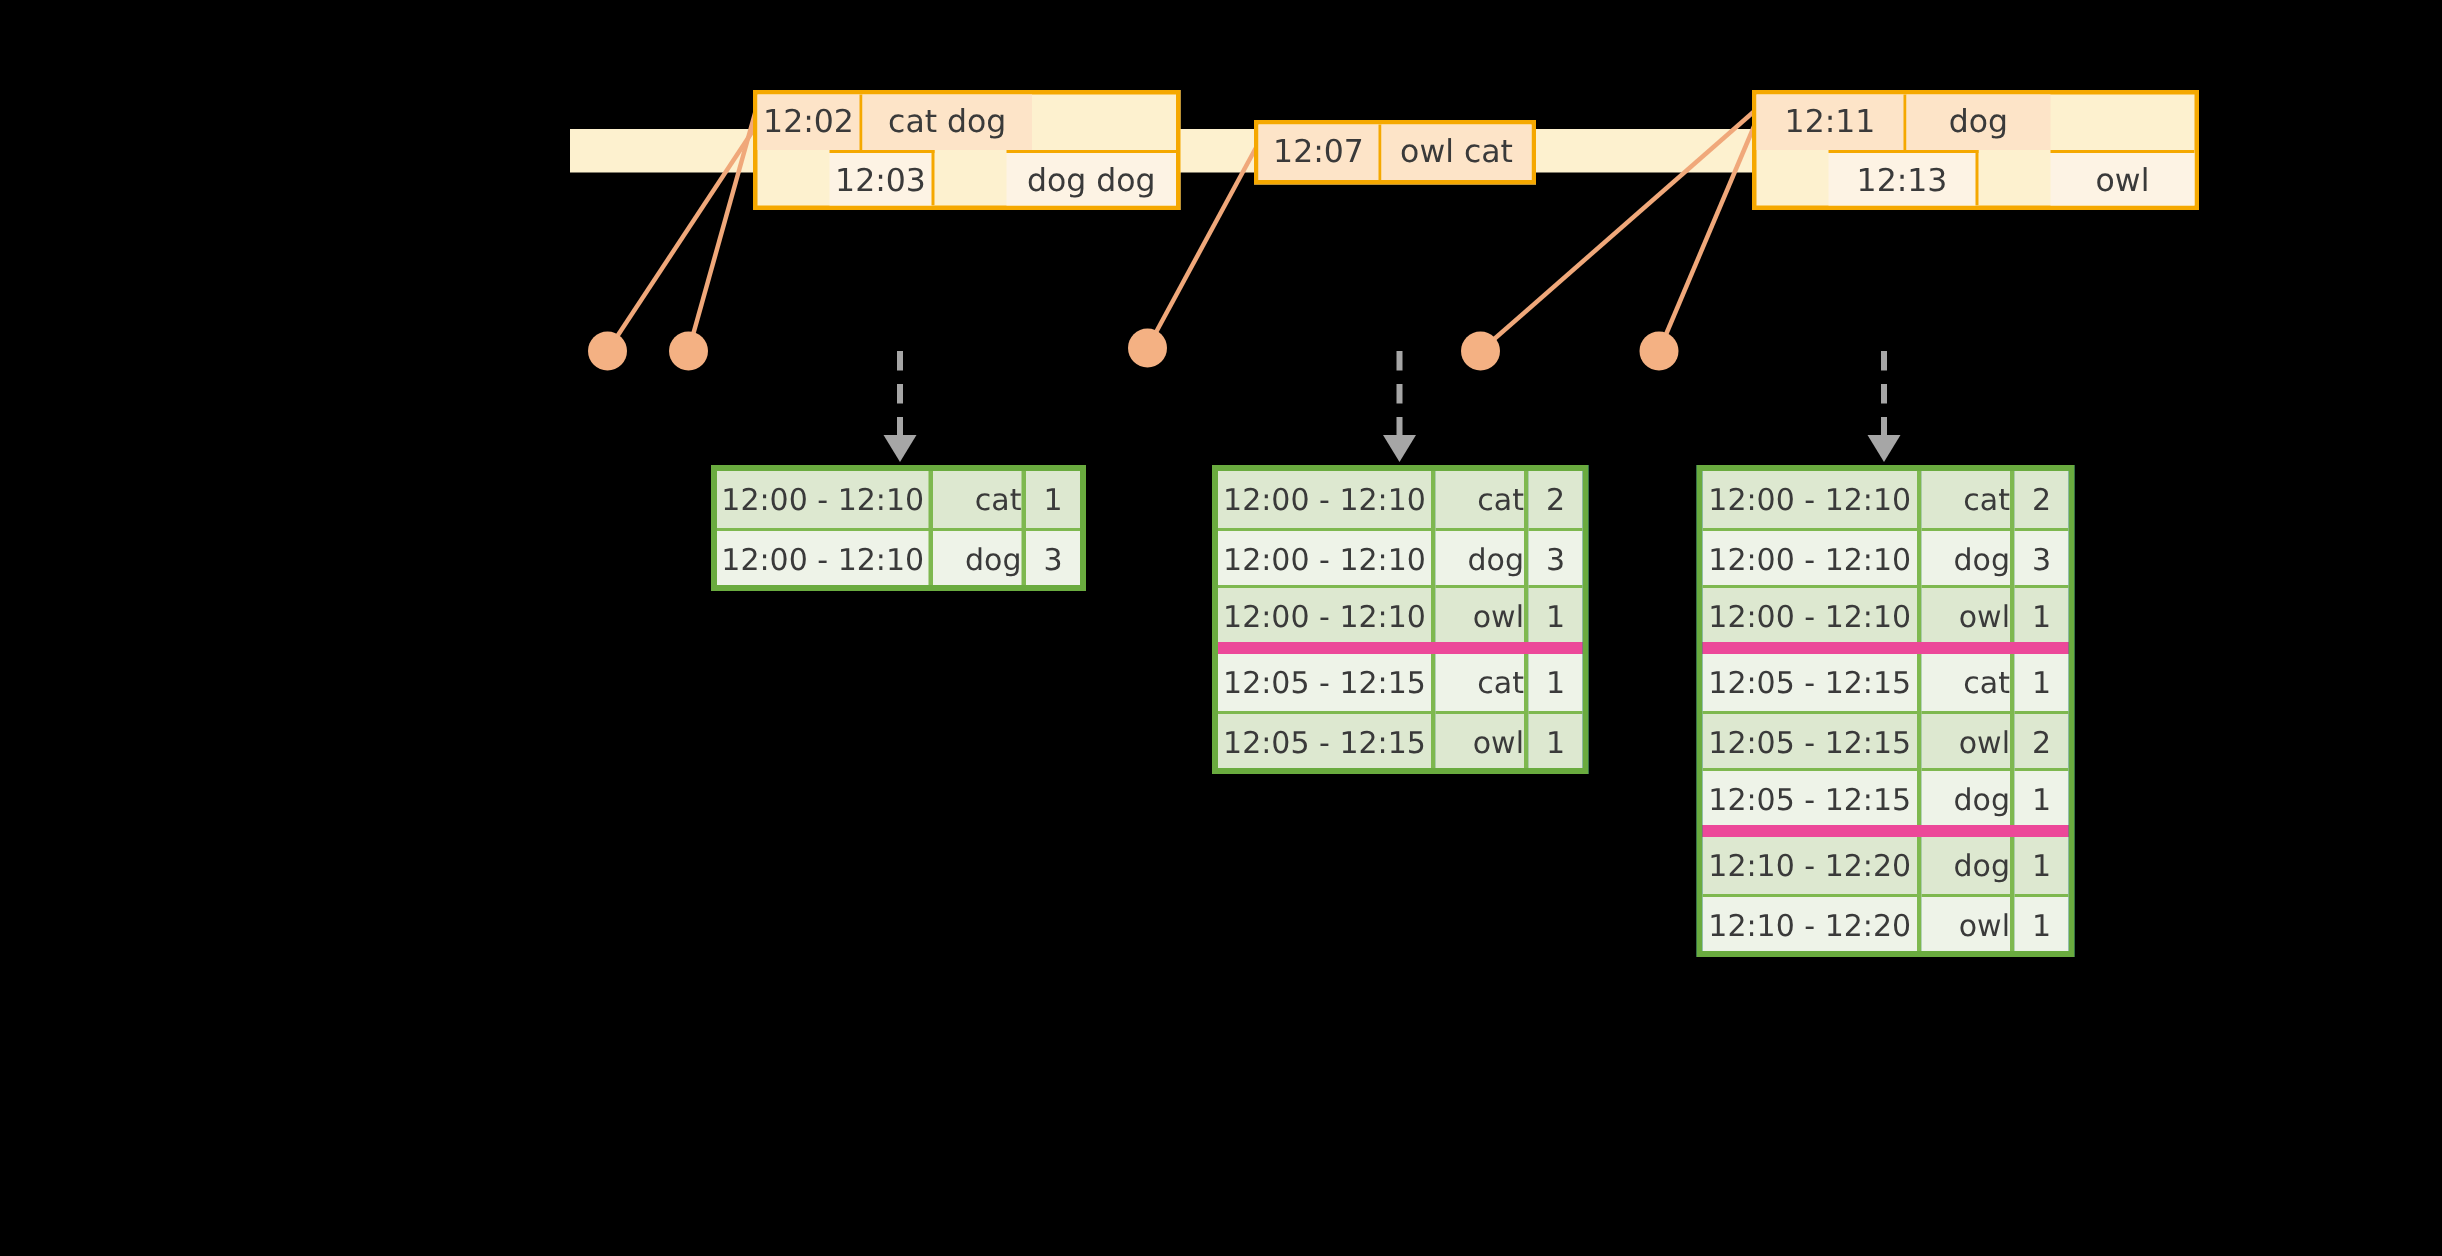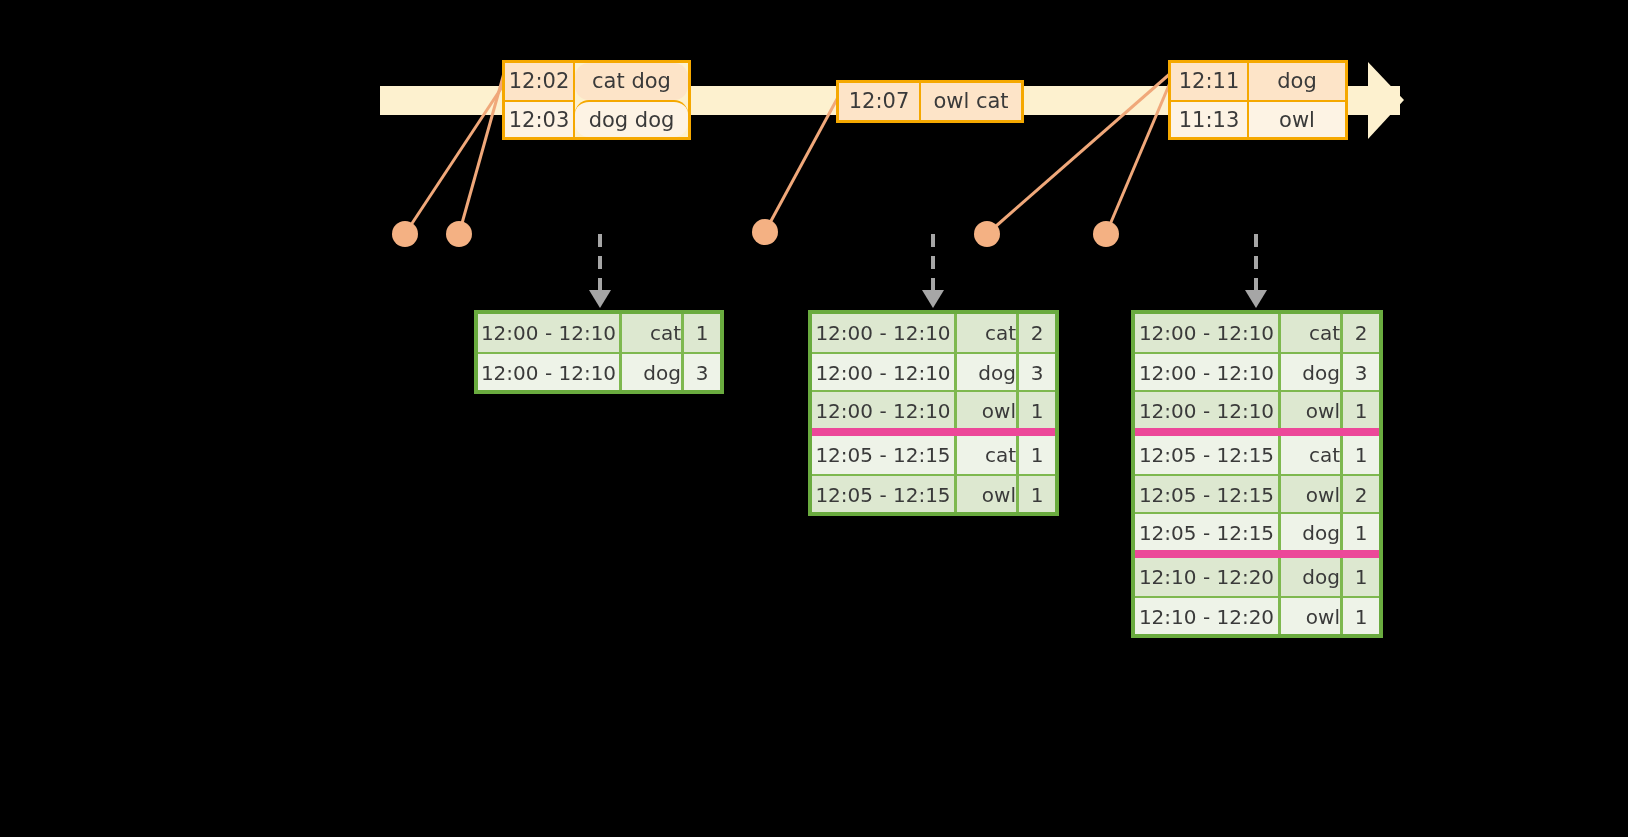--- a/index.html
+++ b/index.html
@@ -44,44 +44,45 @@
     border: 3px solid #f5a800;
     border-collapse: collapse;
     background: #fdf1cf;
     z-index: 5;
   }
   .event-table .ev-row {
     display: flex;
   }
   .event-table .ev-row + .ev-row .ev-cell {
     border-top: 2px solid #f5a800;
+    margin-left: 48px;
   }
   .ev-cell {
     font-size: 21px;
     color: #3a3a3a;
     text-align: center;
     line-height: 37px;
     height: 37px;
     box-sizing: border-box;
   }
   .ev-cell.ev-time {
     width: 70px;
     border-right: 2px solid #f5a800;
   }
   .ev-cell.ev-words {
     width: 112px;
   }
   .ev-row.shade-a .ev-cell { background: #fde4c8; }
   .ev-row.shade-b .ev-cell { background: #fdf3e4; }
 
   
-  .evt-1 .ev-cell.ev-words { width: 113px; border-radius: 14px; }
+  .evt-1 .ev-cell.ev-words { width: 113px; }
   .evt-2 .ev-cell.ev-time  { width: 82px; }
   .evt-2 .ev-cell.ev-words { width: 100px; }
-  .evt-3 .ev-cell.ev-time  { width: 78px; }
+  .evt-3 .ev-cell.ev-time  { width: 100px; }
   .evt-3 .ev-cell.ev-words { width: 96px; }
 
   
   #event-box-1 { left: 502px; top: 60px; }
   #event-box-2 { left: 836px; top: 80px; }
   #event-box-3 { left: 1168px; top: 60px; }
 
   
   .result-table {
     position: absolute;
@@ -176,21 +177,21 @@
       <div class="ev-cell ev-words">owl cat</div>
     </div>
   </div>
 
   <div class="event-table evt-3" id="event-box-3">
     <div class="ev-row shade-a">
       <div class="ev-cell ev-time">12:11</div>
       <div class="ev-cell ev-words">dog</div>
     </div>
     <div class="ev-row shade-b">
-      <div class="ev-cell ev-time">11:13</div>
+      <div class="ev-cell ev-time">12:13</div>
       <div class="ev-cell ev-words">owl</div>
     </div>
   </div>
 
   <div class="result-table" id="result-table-1">
       <div class="res-group">
         <div class="res-row alt-0">
           <div class="res-cell c-window">12:00 - 12:10</div>
           <div class="res-cell c-word">cat</div>
           <div class="res-cell c-count">1</div>

